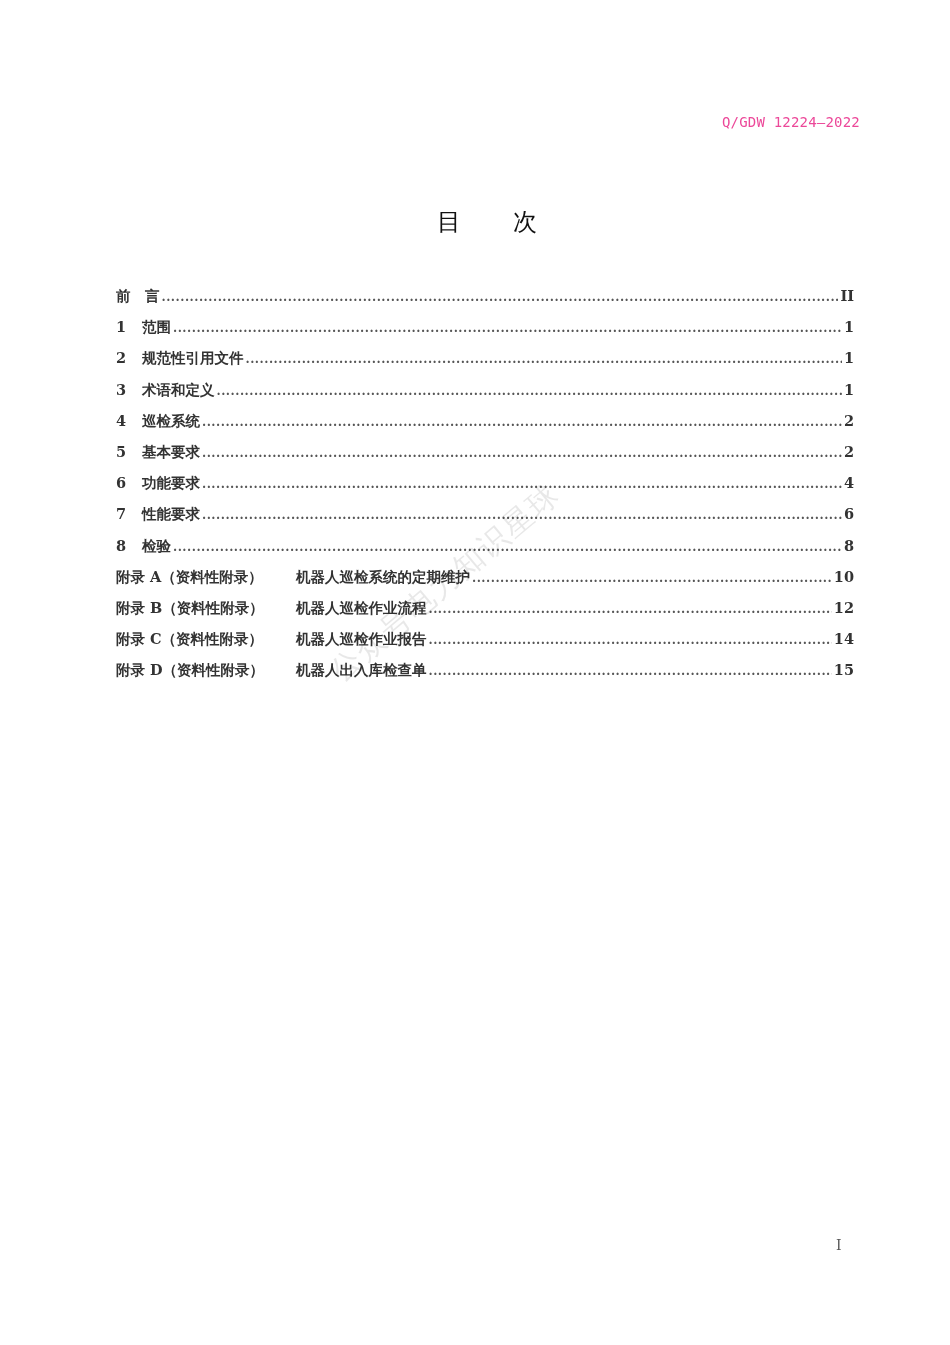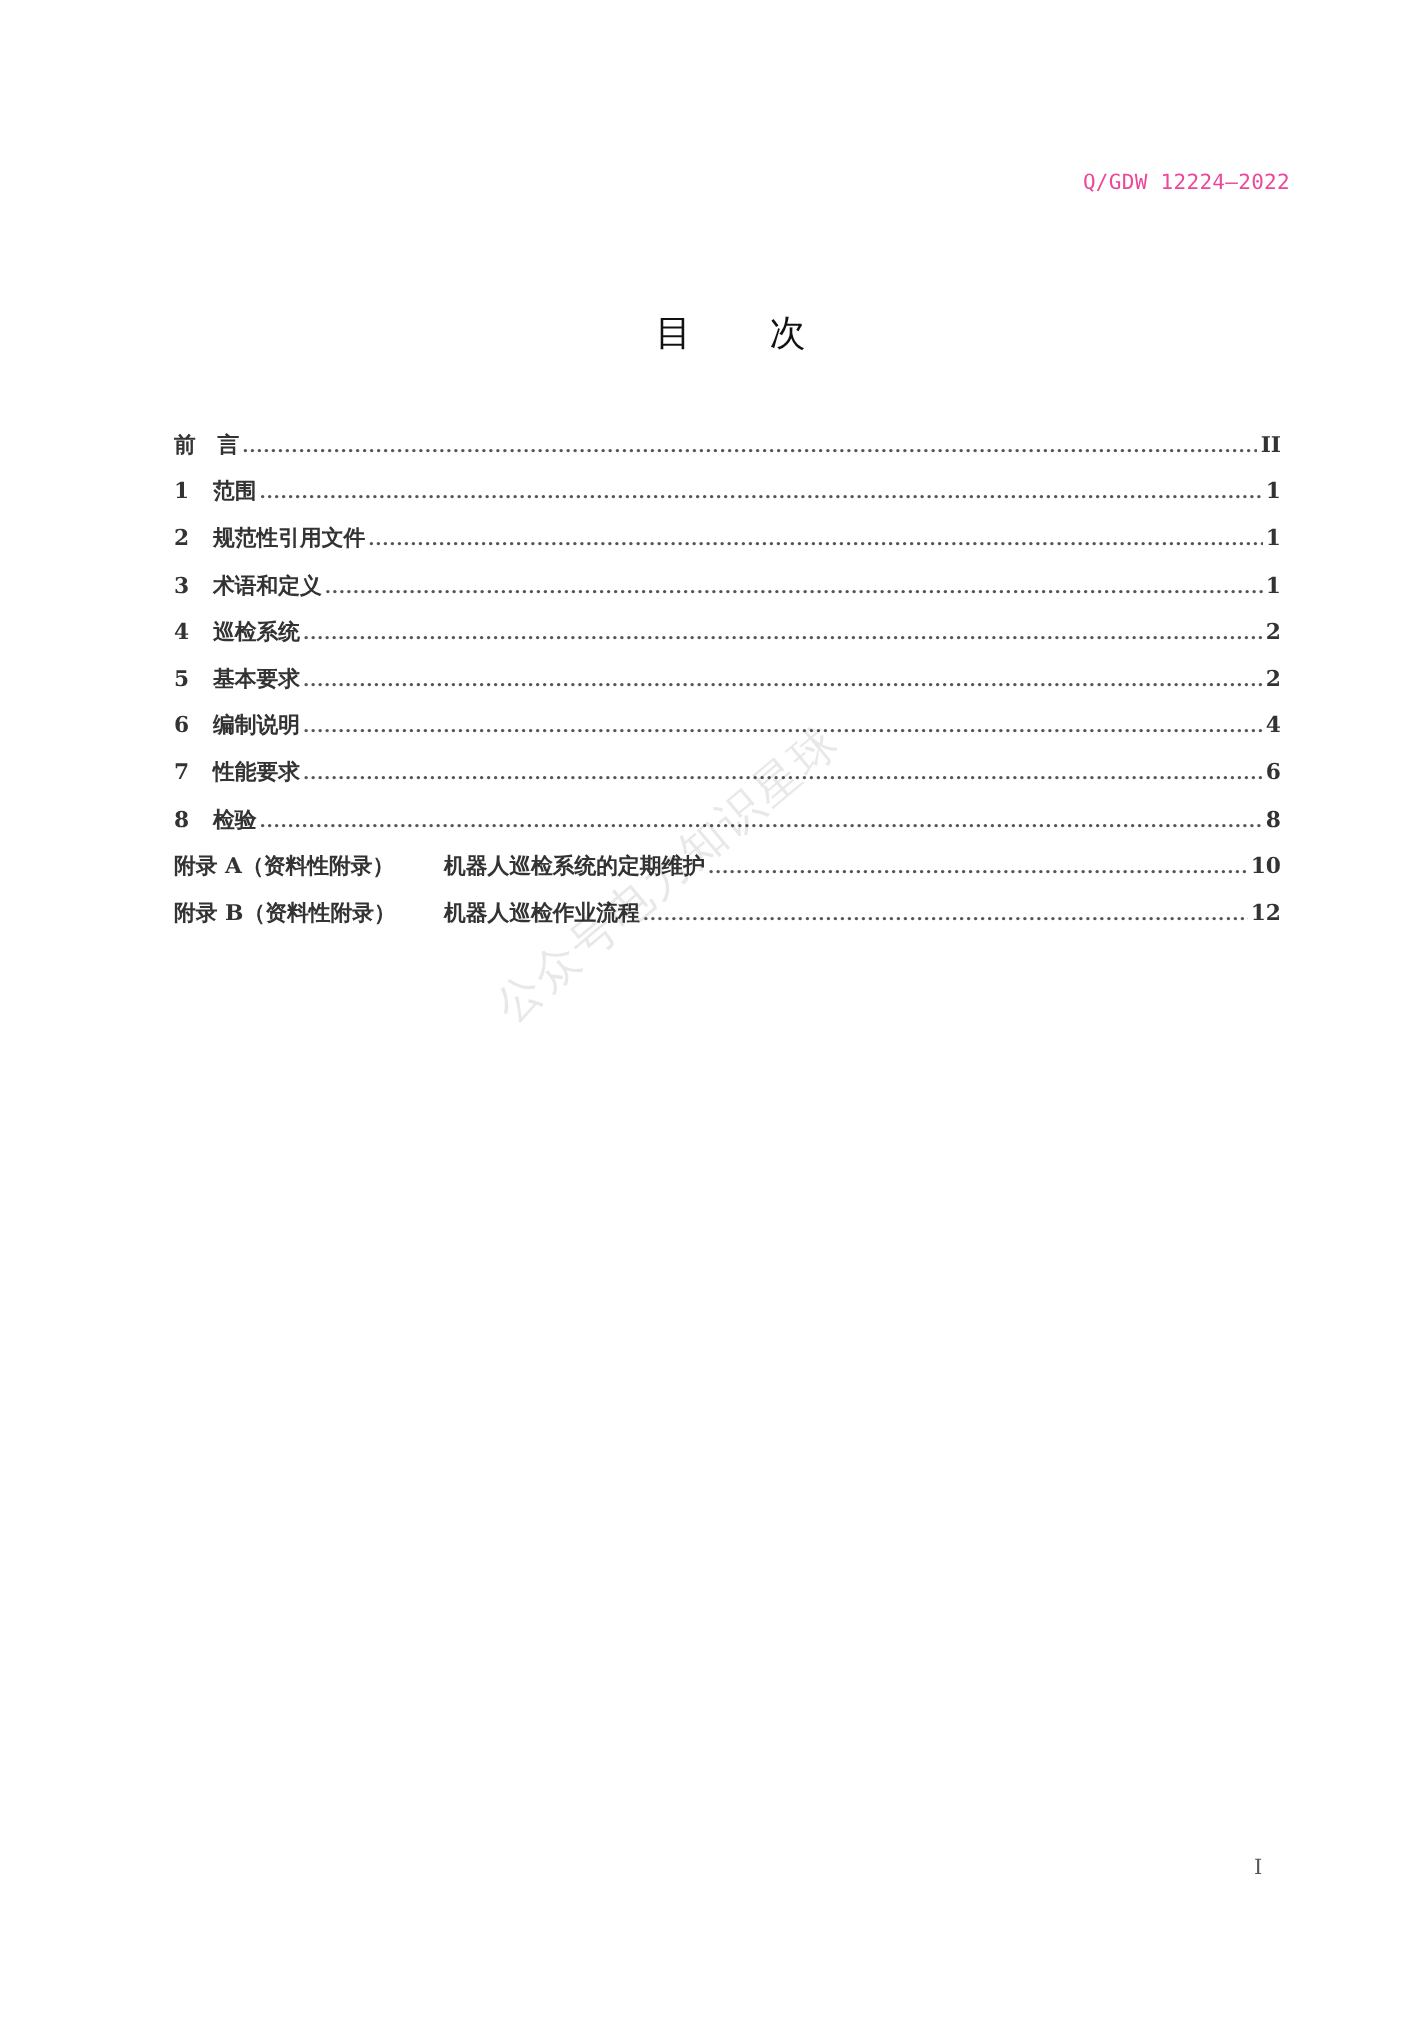--- a/index.html
+++ b/index.html
@@ -64,21 +64,21 @@
     <span class="toc-page">2</span>
   </div>
   <div class="toc-row">
     <span class="toc-num">5</span>
     <span class="toc-label">基本要求</span>
     <span class="toc-dots"></span>
     <span class="toc-page">2</span>
   </div>
   <div class="toc-row">
     <span class="toc-num">6</span>
-    <span class="toc-label">编制说明</span>
+    <span class="toc-label">功能要求</span>
     <span class="toc-dots"></span>
     <span class="toc-page">4</span>
   </div>
   <div class="toc-row">
     <span class="toc-num">7</span>
     <span class="toc-label">性能要求</span>
     <span class="toc-dots"></span>
     <span class="toc-page">6</span>
   </div>
   <div class="toc-row">
@@ -92,17 +92,29 @@
     <span class="toc-label">机器人巡检系统的定期维护</span>
     <span class="toc-dots"></span>
     <span class="toc-page">10</span>
   </div>
   <div class="toc-row">
     <span class="toc-prefix">附录 B（资料性附录）</span>
     <span class="toc-label">机器人巡检作业流程</span>
     <span class="toc-dots"></span>
     <span class="toc-page">12</span>
   </div>
+  <div class="toc-row">
+    <span class="toc-prefix">附录 C（资料性附录）</span>
+    <span class="toc-label">机器人巡检作业报告</span>
+    <span class="toc-dots"></span>
+    <span class="toc-page">14</span>
+  </div>
+  <div class="toc-row">
+    <span class="toc-prefix">附录 D（资料性附录）</span>
+    <span class="toc-label">机器人出入库检查单</span>
+    <span class="toc-dots"></span>
+    <span class="toc-page">15</span>
+  </div>
 </div>
 
 <div class="watermark">公众号电力知识星球</div>
 
 <div class="page-no">I</div>
 
 </body></html>

